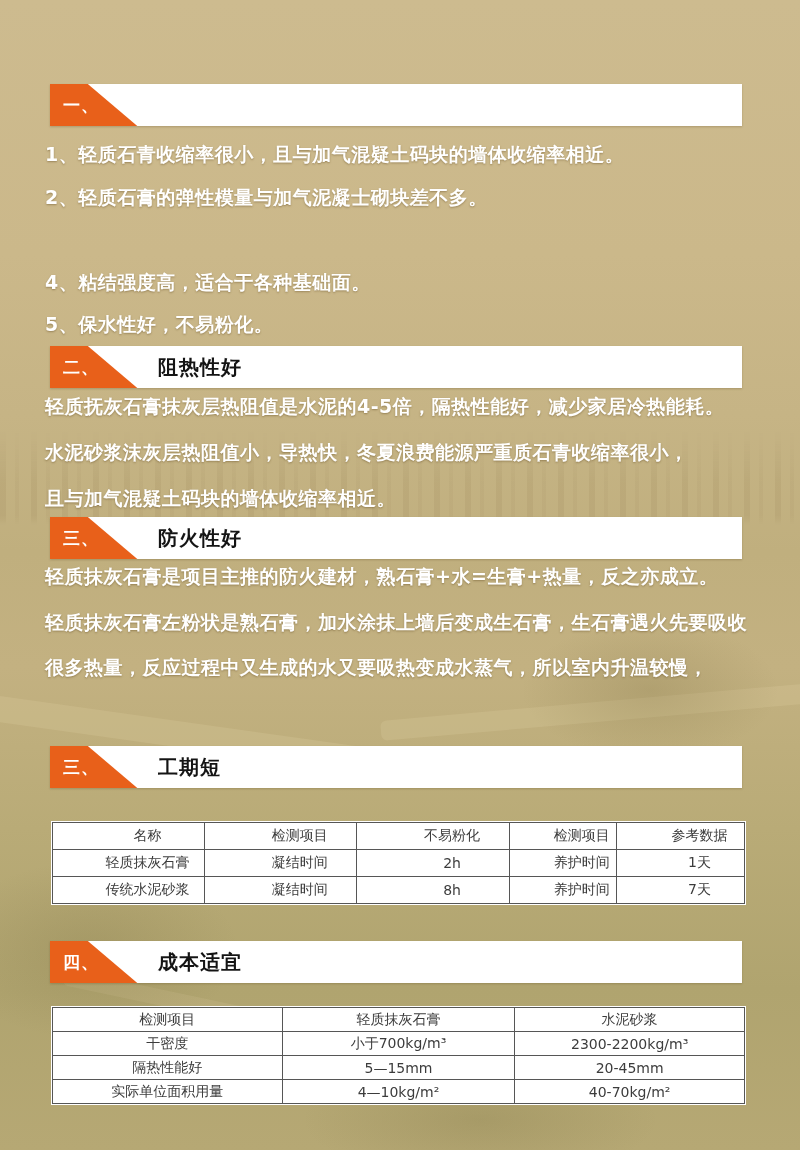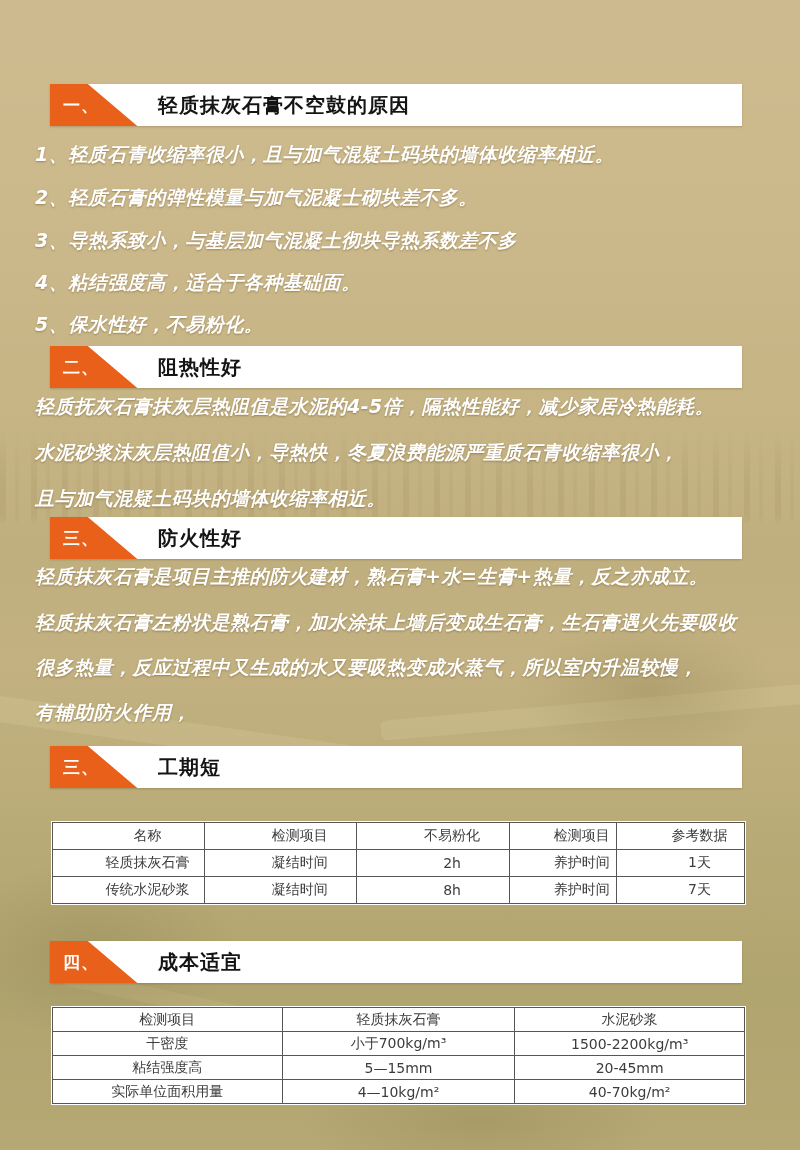--- a/index.html
+++ b/index.html
@@ -33,22 +33,22 @@
   .bar{position:absolute;left:50px;width:692px;height:42px;background:#ffffff;box-shadow:0 1px 2px rgba(80,60,20,.25);}
   .flag{
     position:absolute;left:0;top:0;width:90px;height:42px;background:var(--accent,#e8601a);
     clip-path:polygon(0 0,42% 0,97% 100%,0 100%);
   }
   .flag span{display:block;padding-left:13px;line-height:42px;color:#fff;font-size:17px;font-weight:bold;letter-spacing:1px;}
   .bar .title{position:absolute;left:108px;top:0;line-height:42px;font-size:20px;font-weight:bold;color:#141414;letter-spacing:1px;white-space:nowrap;}
 
   
   .bodyline{
-    position:absolute;left:35px;width:720px;color:#ffffff;font-size:19px;font-weight:600;
-    letter-spacing:.5px;white-space:nowrap;text-shadow:0 1px 2px rgba(95,72,28,.45);font-style:italic;
+    position:absolute;left:45px;width:720px;color:#ffffff;font-size:19px;font-weight:600;
+    letter-spacing:.5px;white-space:nowrap;text-shadow:0 1px 2px rgba(95,72,28,.45);
   }
 
   
   table{position:absolute;left:52px;border-collapse:collapse;background:#fff;table-layout:fixed;
         box-shadow:0 0 0 1px #fff;}
   th,td{border:1px solid #565656;text-align:center;vertical-align:middle;
         color:#3c3c3c;font-size:14px;font-weight:normal;padding:0 4px;overflow:hidden;white-space:nowrap;}
   #table-curing{top:822px;width:693px;}
   #table-curing th,#table-curing td{height:26px;padding-left:42px;}
   #table-cost{top:1007px;width:693px;}
@@ -66,26 +66,24 @@
     <div class="streak s3"></div>
     <div class="blob b1"></div>
     <div class="blob b2"></div>
     <div class="blob b3"></div>
   </div>
 
   <div class="bar" style="top:84px">
     <div class="flag">
         <span>一、</span>
       </div>
-    <span class="title">轻质抹灰石膏不空鼓的原因</span>
   </div>
 
   <div class="bodyline" style="top:142px">1、轻质石青收缩率很小，且与加气混疑土码块的墙体收缩率相近。</div>
   <div class="bodyline" style="top:185px">2、轻质石膏的弹性模量与加气泥凝士砌块差不多。</div>
-  <div class="bodyline" style="top:228px">3、导热系致小，与基层加气混凝土彻块导热系数差不多</div>
   <div class="bodyline" style="top:270px">4、粘结强度高，适合于各种基础面。</div>
   <div class="bodyline" style="top:312px">5、保水性好，不易粉化。</div>
 
   <div class="bar" style="top:346px">
     <div class="flag">
         <span>二、</span>
       </div>
     <span class="title">阻热性好</span>
   </div>
 
@@ -96,21 +94,20 @@
   <div class="bar" style="top:517px">
     <div class="flag">
         <span>三、</span>
       </div>
     <span class="title">防火性好</span>
   </div>
 
   <div class="bodyline" style="top:564px">轻质抹灰石膏是项目主推的防火建材，熟石膏+水=生膏+热量，反之亦成立。</div>
   <div class="bodyline" style="top:655px">很多热量，反应过程中又生成的水又要吸热变成水蒸气，所以室内升温较慢，</div>
   <div class="bodyline" style="top:610px">轻质抹灰石膏左粉状是熟石膏，加水涂抹上墙后变成生石膏，生石膏遇火先要吸收</div>
-  <div class="bodyline" style="top:700px">有辅助防火作用，</div>
 
   <div class="bar" style="top:746px">
     <div class="flag">
         <span>三、</span>
       </div>
     <span class="title">工期短</span>
   </div>
 
   <table id="table-curing">
     <colgroup>
@@ -164,24 +161,24 @@
       <tr>
         <th>检测项目</th>
         <th>轻质抹灰石膏</th>
         <th>水泥砂浆</th>
       </tr>
     </thead>
     <tbody>
       <tr>
         <td>干密度</td>
         <td>小于700kg/m³</td>
-        <td>1500-2200kg/m³</td>
+        <td>2300-2200kg/m³</td>
       </tr>
       <tr>
-        <td>粘结强度高</td>
+        <td>隔热性能好</td>
         <td>5—15mm</td>
         <td>20-45mm</td>
       </tr>
       <tr>
         <td>实际单位面积用量</td>
         <td>4—10kg/m²</td>
         <td>40-70kg/m²</td>
       </tr>
     </tbody>
   </table>

